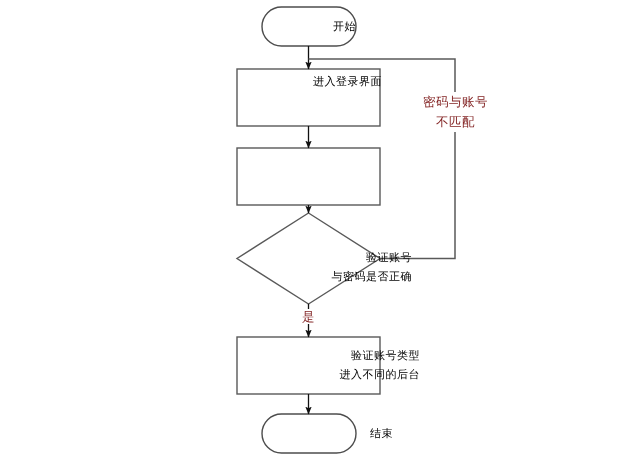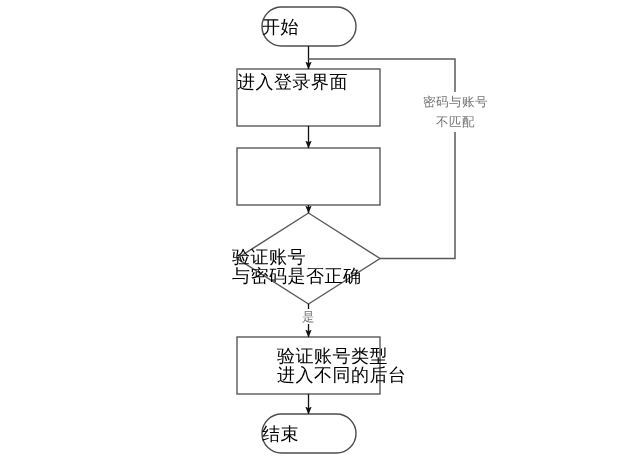--- a/index.html
+++ b/index.html
@@ -19,32 +19,32 @@
   }
   #flow-svg {
     position: absolute;
     left: 0;
     top: 0;
     width: 618px;
     height: 458px;
   }
   .node-label {
     position: absolute;
-    text-align: left;
+    text-align: right;
     color: #000000;
-    font-size: 18px;
+    font-size: 11px;
     line-height: 19px;
     white-space: pre;
     letter-spacing: 0.5px;
     pointer-events: none;
   }
   .edge-label {
     position: absolute;
     text-align: center;
-    color: #737373;
+    color: #7f1d1d;
     font-size: 12.5px;
     line-height: 20px;
     white-space: pre;
     letter-spacing: 0.5px;
     background: #ffffff;
   }
   .lbl-yes {
     font-size: 12.5px;
     line-height: 15px;
   }
@@ -84,26 +84,26 @@
     <line x1="308.5" y1="394" x2="308.5" y2="414" stroke="#111111" stroke-width="1.3" marker-end="url(#arrowhead)"></line>
 
     <path d="M380,258.5 L455,258.5 L455,59 L308.5,59" fill="none" stroke="#595959" stroke-width="1.5"></path>
   </svg>
 
   <div class="node-label" style="left:262px; top:17px; width:94px;">开始</div>
 
   <div class="node-label" style="left:237px; top:72px; width:145px;">进入登录界面</div>
 
 
-  <div class="node-label" style="left:232px; top:248px; width:173px;font-family:Liberation Serif, serif;">验证账号
+  <div class="node-label" style="left:239px; top:248px; width:173px;font-family:Liberation Serif, serif;">验证账号
 与密码是否正确</div>
 
   <div class="node-label" style="left:237px; top:346px; width:143px;padding-left:40px;">验证账号类型
 进入不同的后台</div>
 
-  <div class="node-label" style="left:262px; top:424px; width:94px;">结束</div>
+  <div class="node-label" style="left:262px; top:424px; width:94px;padding-left:37px;">结束</div>
 
   <div class="edge-label lbl-yes" style="left:293px; top:309px; width:31px;">是</div>
 
   <div class="edge-label" style="left:406px; top:92px; width:99px;">密码与账号
 不匹配</div>
 
 </div>
 
 </body></html>

